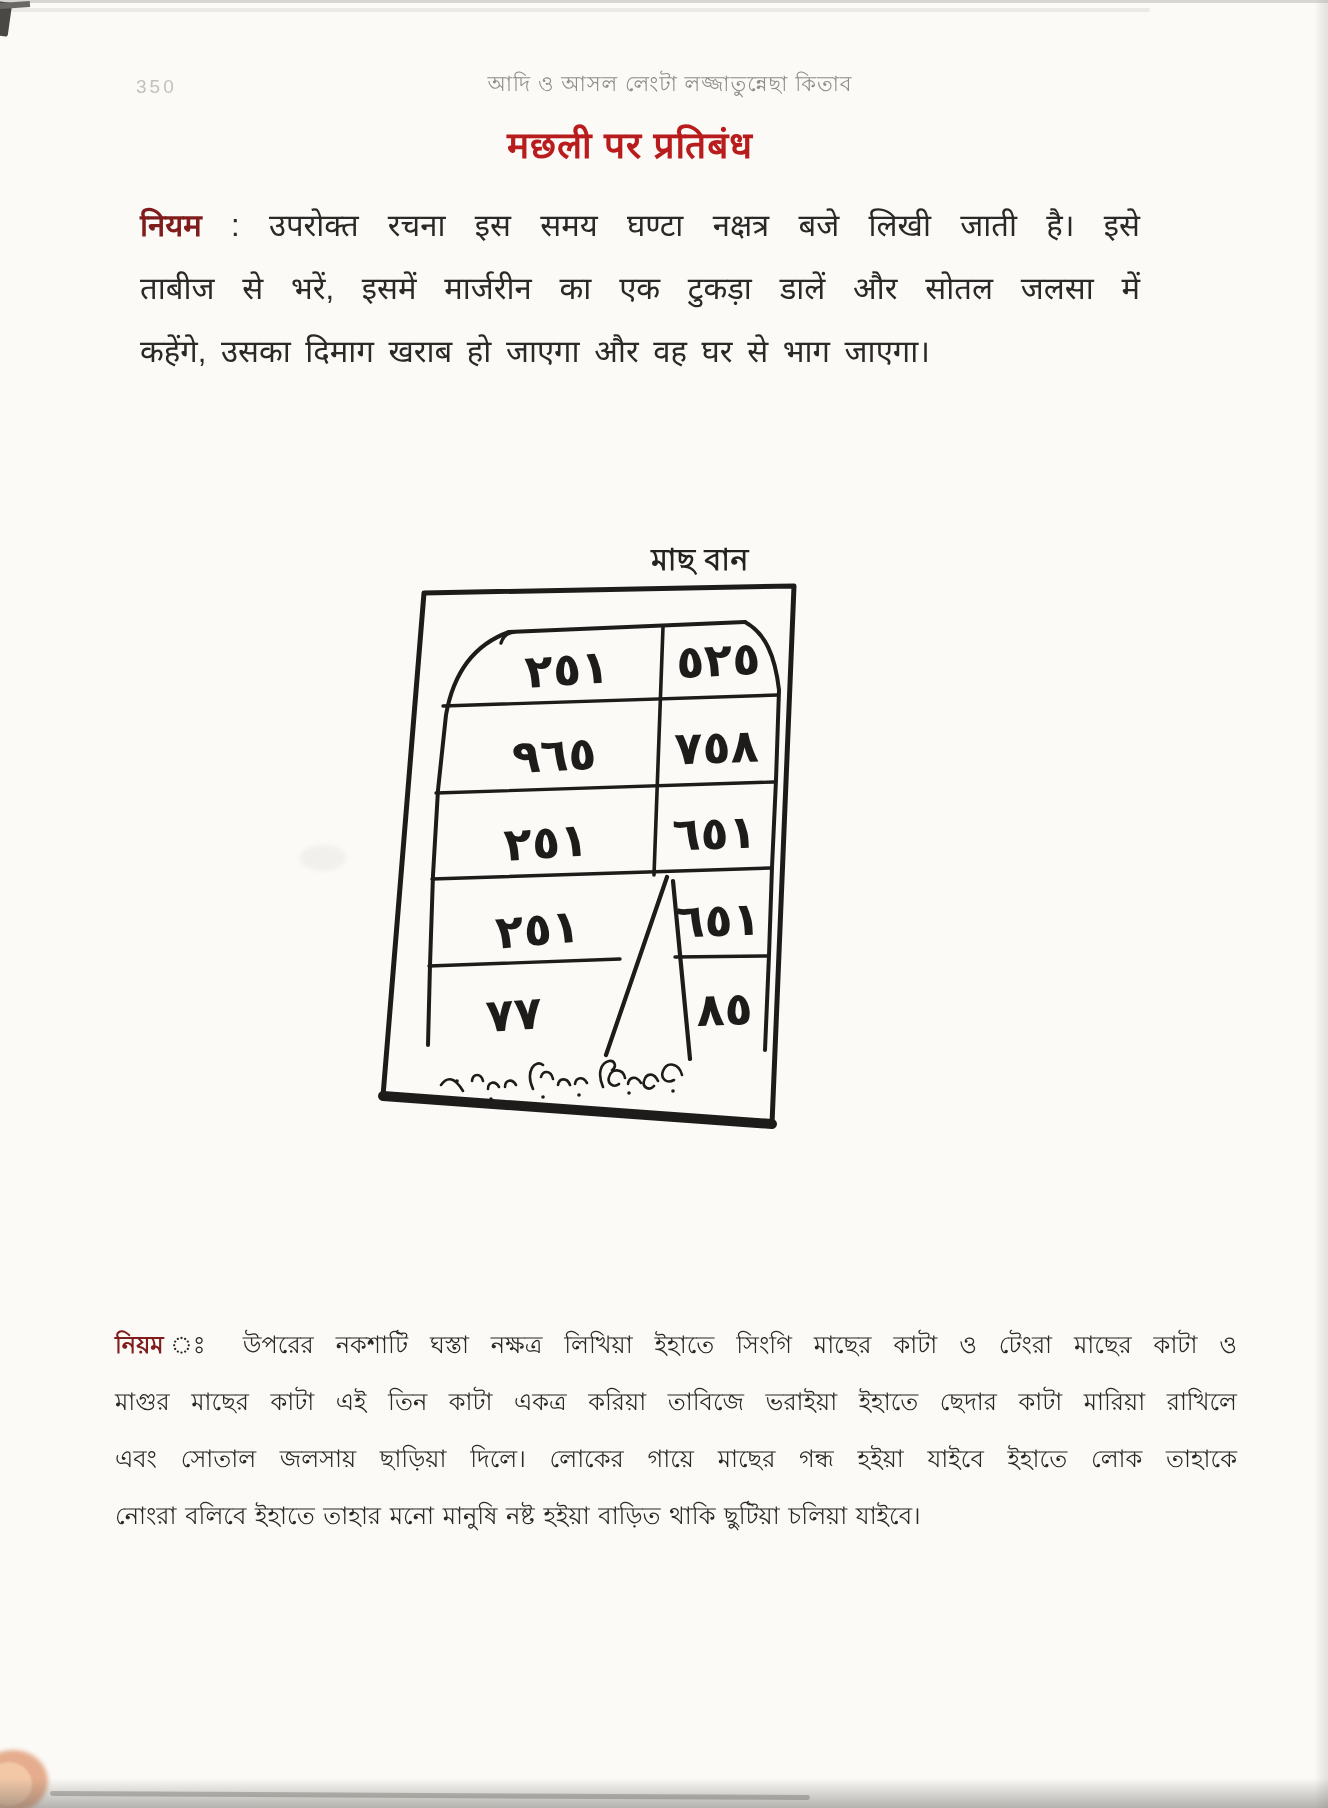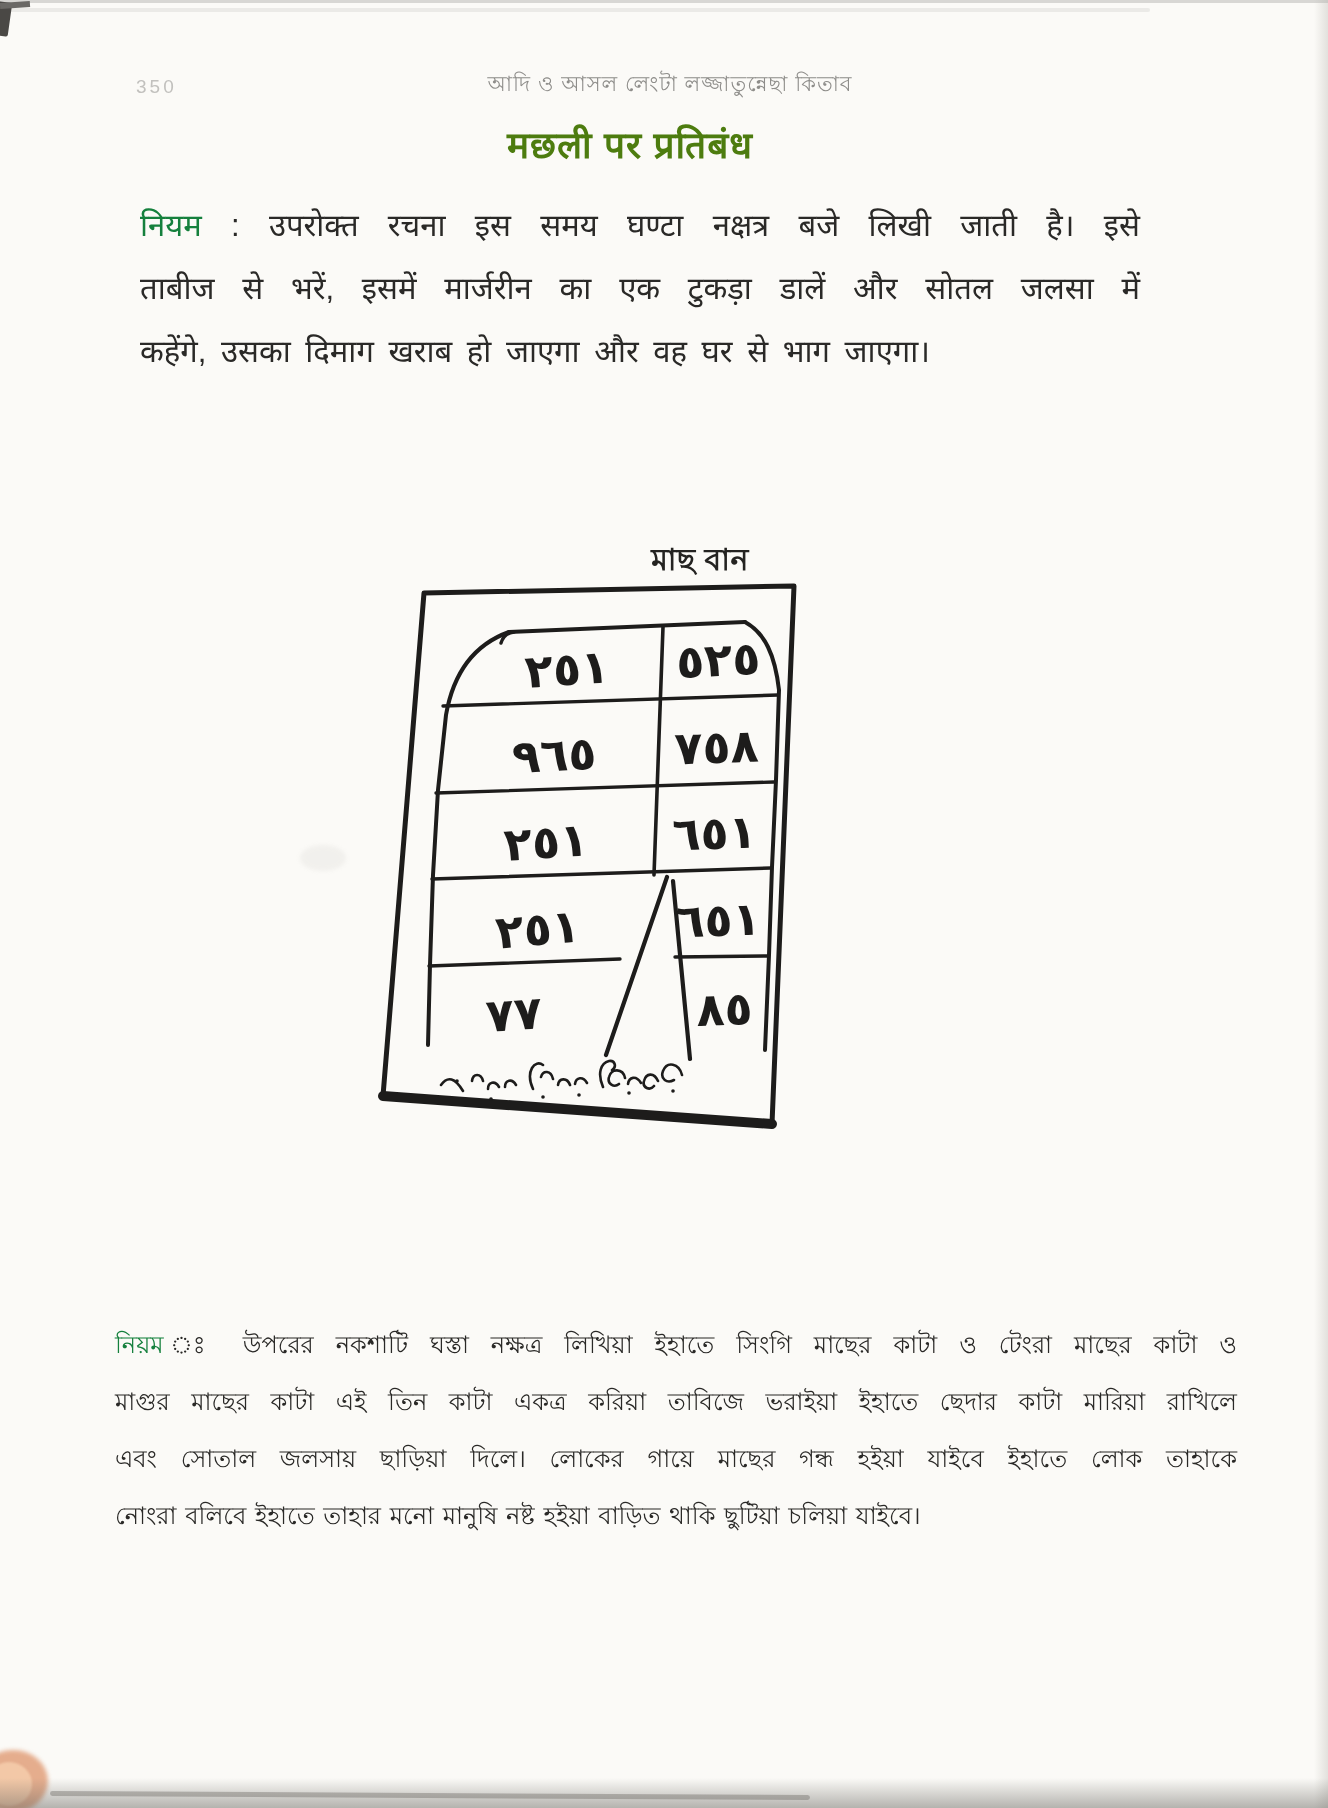--- a/index.html
+++ b/index.html
@@ -19,26 +19,26 @@
   .edge-right{position:absolute;right:0;top:0;width:14px;height:100%;background:linear-gradient(to right,rgba(180,178,172,0),rgba(180,178,172,.35));}
   .shadow-bottom{position:absolute;left:0;bottom:0;width:100%;height:30px;background:linear-gradient(to bottom,rgba(110,108,102,0),rgba(110,108,102,.5));}
   .shadow-bottom-line{position:absolute;left:50px;top:1793px;width:760px;height:5px;background:#8f8d88;opacity:.55;border-radius:3px;transform:rotate(.3deg);}
   .finger-blob{position:absolute;left:-22px;top:1750px;width:70px;height:62px;background:#e5ad8d;border-radius:50%;filter:blur(2px);}
   .finger-blob-inner{position:absolute;left:-14px;top:1762px;width:46px;height:44px;background:#f3c8a7;border-radius:50%;filter:blur(1px);}
   .smudge{position:absolute;left:300px;top:845px;width:46px;height:26px;background:#b9b7b2;opacity:.14;border-radius:50%;filter:blur(2px);}
   
   .pagenum{position:absolute;left:136px;top:76px;font-size:19px;letter-spacing:3px;color:#c2c1be;}
   .running-header{position:absolute;left:0;top:68px;width:1340px;text-align:center;font-size:21px;color:#8e8d8a;letter-spacing:1px;}
   .title{position:absolute;left:0;top:118px;width:1260px;margin:0;text-align:center;
-         font-size:37px;font-weight:700;letter-spacing:1px;color:#4d7c0f;}
+         font-size:37px;font-weight:700;letter-spacing:1px;color:#b91c1c;}
   
   .para{position:absolute;font-size:31px;line-height:63px;color:#2a2927;}
   .para .ln{text-align:justify;text-align-last:justify;white-space:normal;}
   .para .ln.last{text-align:center;text-align-last:left;}
-  .para .lead{font-weight:400;color:#15803d;}
+  .para .lead{font-weight:700;color:#7f1d1d;}
   .hindi-para{left:140px;top:194px;width:1000px;word-spacing:6px;}
   .subtitle{position:absolute;left:70px;top:536px;width:1260px;text-align:center;
             font-size:30px;font-weight:700;color:#242321;letter-spacing:.5px;}
   .bengali-para{left:115px;top:1316px;width:1122px;font-size:24px;line-height:57px;word-spacing:2px;}
   
   .diagram{position:absolute;left:373px;top:575px;width:430px;height:560px;}
   .diagram path{fill:none;stroke:#1d1c1b;stroke-linecap:round;stroke-linejoin:round;}
   .diagram text{font-family:"DejaVu Sans",sans-serif;font-weight:bold;fill:#1d1c1b;
                 letter-spacing:7px;direction:ltr;unicode-bidi:bidi-override;}
 </style>

